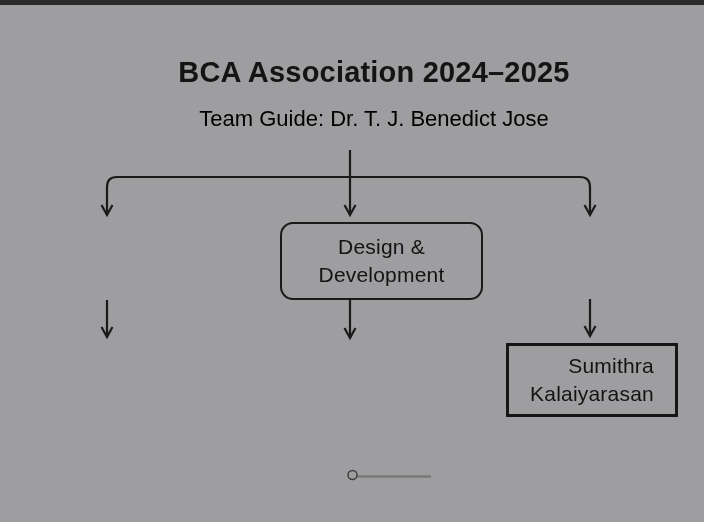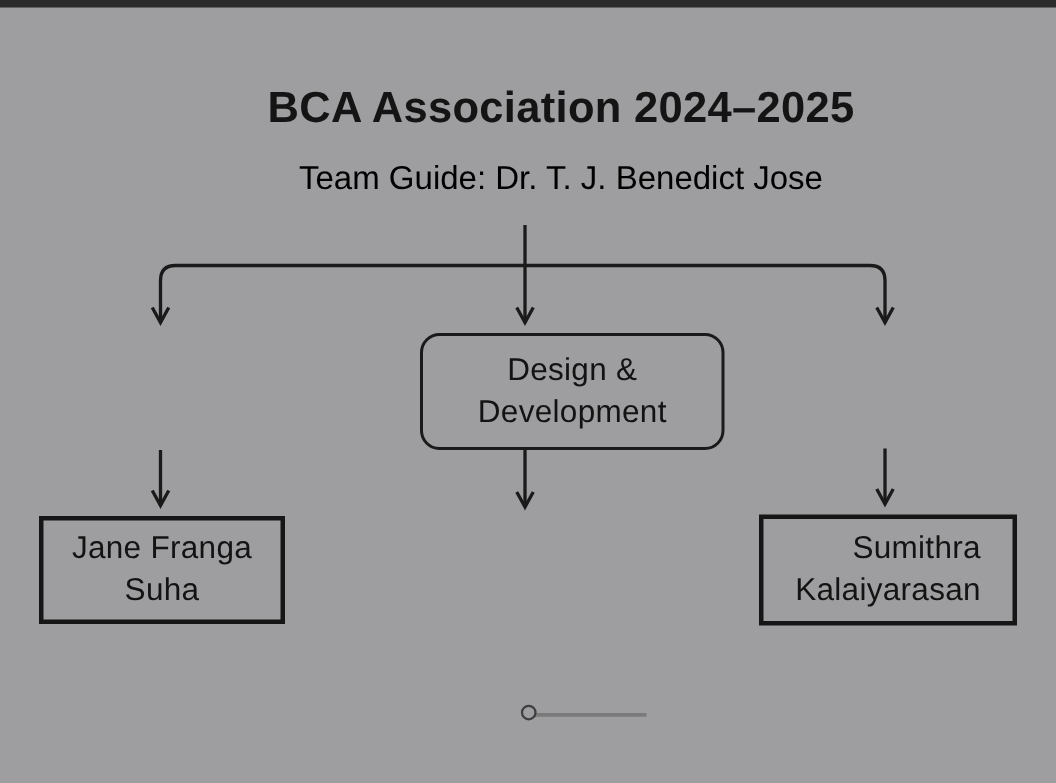--- a/index.html
+++ b/index.html
@@ -101,18 +101,16 @@
     <path d="M350,300 L350,338" fill="none" stroke="#1a1a1a" stroke-width="2.2" marker-end="url(#arrowhead)"></path>
     <path d="M590,299 L590,336" fill="none" stroke="#1a1a1a" stroke-width="2.2" marker-end="url(#arrowhead)"></path>
 
     <line x1="354" y1="476.5" x2="431" y2="476.5" stroke="#7a7a7a" stroke-width="2.5"></line>
     <circle cx="352.5" cy="475" r="4.5" fill="#9e9ea0" stroke="#3f3f3f" stroke-width="1.5" style="pointer-events:auto"></circle>
   </svg>
 
   <div class="node phase phase-2">Design &amp;
 Development</div>
 
-  <div class="node member member-1">Jane Franga
-Suha</div>
   <div class="node member member-3">Sumithra
 Kalaiyarasan</div>
 
 </div>
 
 </body></html>

